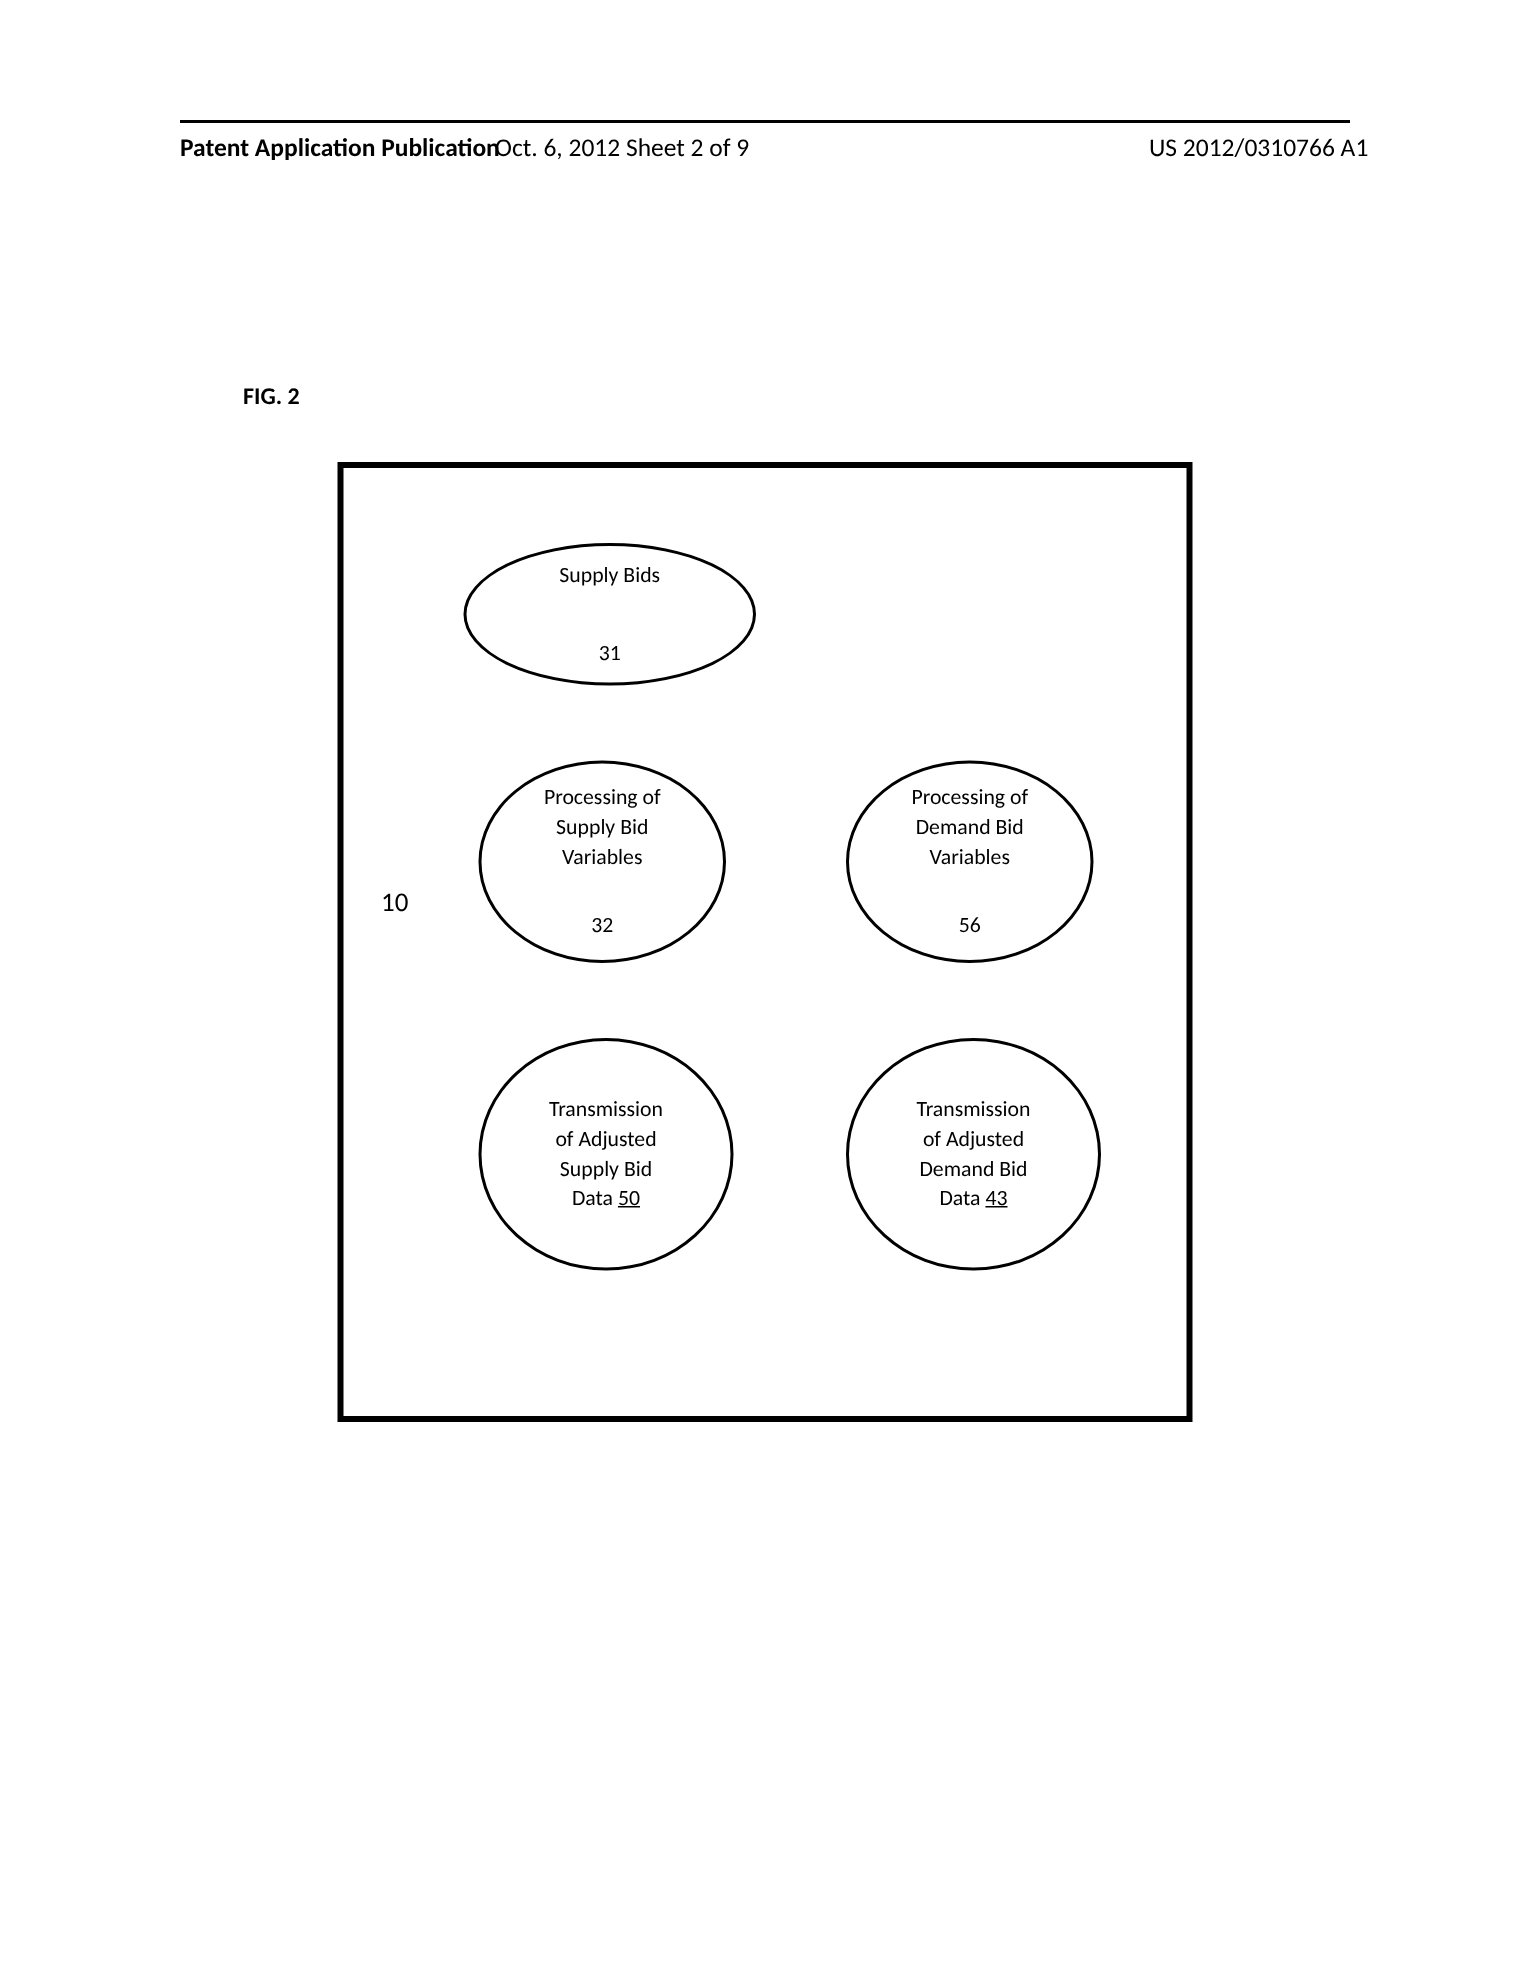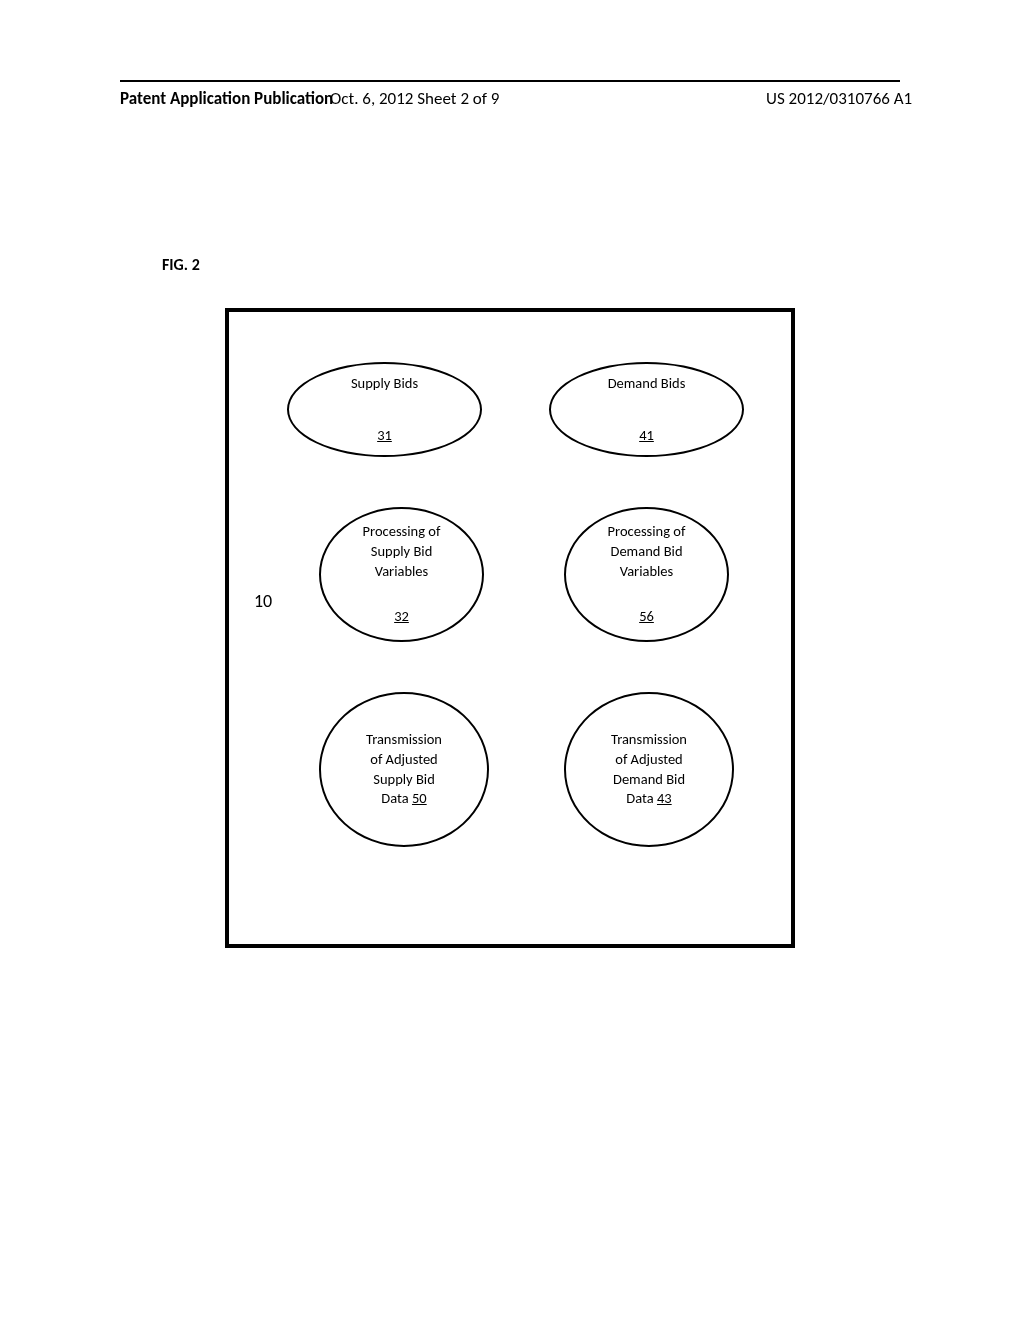--- a/index.html
+++ b/index.html
@@ -78,34 +78,33 @@
     width: 165px;
     height: 135px;
     border-radius: 50% / 50%;
     text-align: right;
   }
   .ell-tall {
     width: 170px;
     height: 155px;
     border-radius: 50% / 50%;
   }
-  .e-supply-bids { top: 50px; left: 58px; }
+  .e-supply-bids { top: 50px; left: 80px; }
   .e-demand-bids { top: 50px; left: 320px; }
   .e-supply-proc { top: 195px; left: 90px; }
   .e-demand-proc { top: 195px; left: 335px; }
   .e-supply-tx { top: 380px; left: 90px; }
   .e-demand-tx { top: 380px; left: 335px; }
   .ref-label {
     position: absolute;
     top: 278px;
     left: 25px;
     font-size: 18px;
   }
   .ul {
-    text-decoration: underline;
     margin-top: 26px;
   }
   .inline-ul {
     text-decoration: underline;
     display: inline;
   }
 </style>
 </head>
 <body>
 
@@ -119,25 +118,20 @@
 <div class="diagram-box">
 
   <div class="ref-label">10</div>
 
   <div class="ellipse ell-wide e-supply-bids">
     <div>Supply Bids</div>
     <div style="height:6px"></div>
     <div class="ul">31</div>
   </div>
 
-  <div class="ellipse ell-wide e-demand-bids">
-    <div>Demand Bids</div>
-    <div style="height:6px"></div>
-    <div class="ul">41</div>
-  </div>
 
   <div class="ellipse ell-mid e-supply-proc">
     <div>Processing of</div>
     <div>Supply Bid</div>
     <div>Variables</div>
     <div class="ul">32</div>
   </div>
 
   <div class="ellipse ell-mid e-demand-proc">
     <div>Processing of</div>

